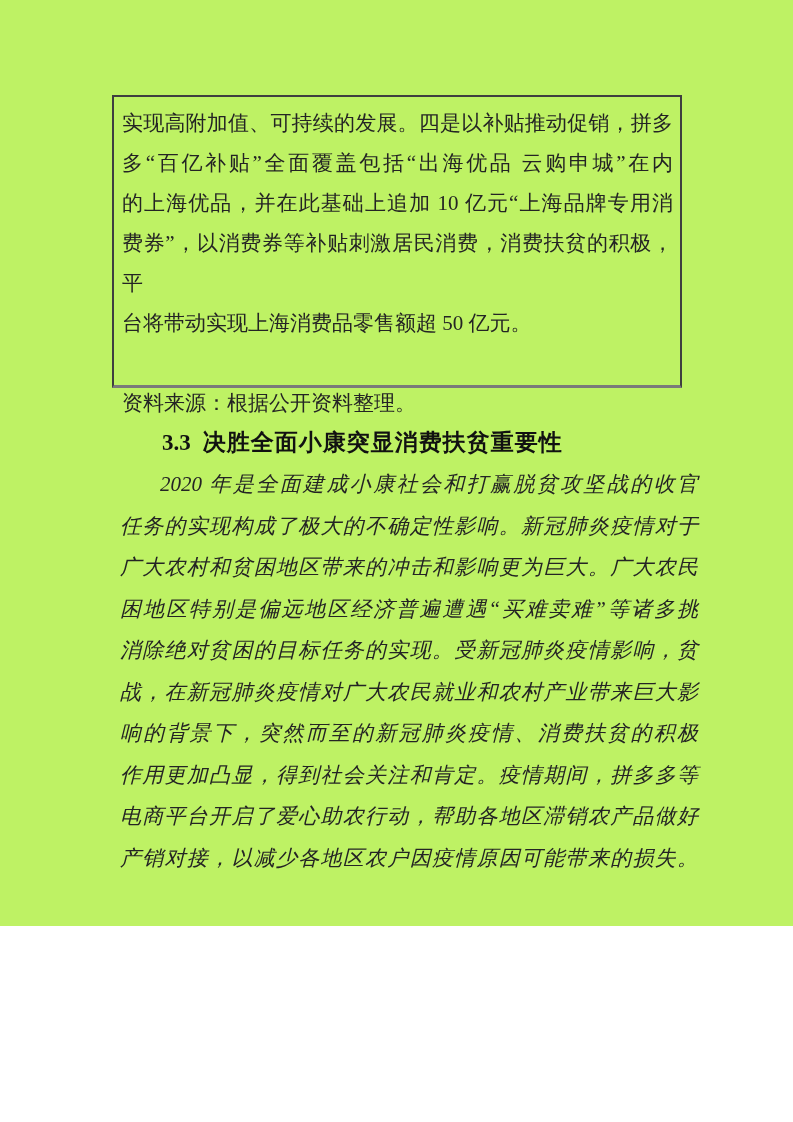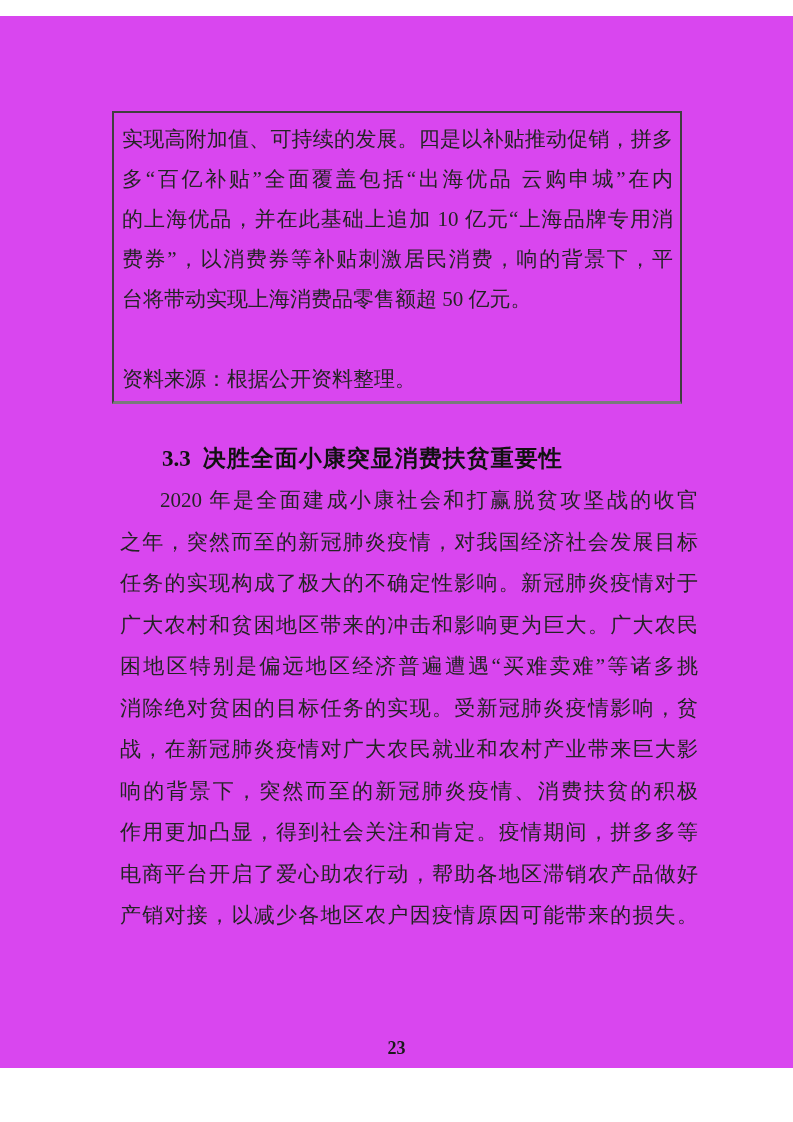--- a/index.html
+++ b/index.html
@@ -3,26 +3,25 @@
 <meta charset="utf-8">
 <style>
   html, body {
     margin: 0;
     padding: 0;
     background: #ffffff;
   }
   .page {
     position: relative;
     width: 793px;
-    height: 1052px;
-    background: #d946ef;
+    height: 926px;
+    background: #bef264;
     font-family: "Liberation Serif", "DejaVu Serif", serif;
     color: #212121;
     overflow: hidden;
-    margin-top: 16px;
   }
   
   .source-box {
     position: absolute;
     left: 112px;
     top: 95px;
     width: 570px;
     height: 293px;
     box-sizing: border-box;
     border: 2px solid #3f3f3f;
@@ -66,20 +65,21 @@
     top: 464px;
     width: 578px;
   }
   .body-text .bline {
     font-size: 21px;
     line-height: 41.5px;
     white-space: normal;
     text-align: justify;
     text-align-last: justify;
     color: #242424;
+    font-style: italic;
   }
   .body-text .bline.indent {
     text-indent: 40px;
   }
   
   .page-number {
     position: absolute;
     left: 0;
     top: 1022px;
     width: 100%;
@@ -91,33 +91,32 @@
 </style>
 </head>
 <body>
 
 <div class="page">
 
   <div class="source-box">
     <div class="tline j">实现高附加值、可持续的发展。四是以补贴推动促销，拼多</div>
     <div class="tline j">多“百亿补贴”全面覆盖包括“出海优品 云购申城”在内</div>
     <div class="tline j">的上海优品，并在此基础上追加 10 亿元“上海品牌专用消</div>
-    <div class="tline j">费券”，以消费券等补贴刺激居民消费，响的背景下，平</div>
+    <div class="tline j">费券”，以消费券等补贴刺激居民消费，消费扶贫的积极，平</div>
     <div class="tline">台将带动实现上海消费品零售额超 50 亿元。</div>
     <div class="spacer-line"></div>
     <div class="tline">资料来源：根据公开资料整理。</div>
   </div>
 
   <h2 class="heading">
     <span class="hnum">3.3</span><span>决胜全面小康突显消费扶贫重要性</span>
   </h2>
 
   <div class="body-text">
     <div class="bline indent">2020 年是全面建成小康社会和打赢脱贫攻坚战的收官</div>
-    <div class="bline">之年，突然而至的新冠肺炎疫情，对我国经济社会发展目标</div>
     <div class="bline">任务的实现构成了极大的不确定性影响。新冠肺炎疫情对于</div>
     <div class="bline">广大农村和贫困地区带来的冲击和影响更为巨大。广大农民</div>
     <div class="bline">困地区特别是偏远地区经济普遍遭遇“买难卖难”等诸多挑</div>
     <div class="bline">消除绝对贫困的目标任务的实现。受新冠肺炎疫情影响，贫</div>
     <div class="bline">战，在新冠肺炎疫情对广大农民就业和农村产业带来巨大影</div>
     <div class="bline">响的背景下，突然而至的新冠肺炎疫情、消费扶贫的积极</div>
     <div class="bline">作用更加凸显，得到社会关注和肯定。疫情期间，拼多多等</div>
     <div class="bline">电商平台开启了爱心助农行动，帮助各地区滞销农产品做好</div>
     <div class="bline">产销对接，以减少各地区农户因疫情原因可能带来的损失。</div>
   </div>

